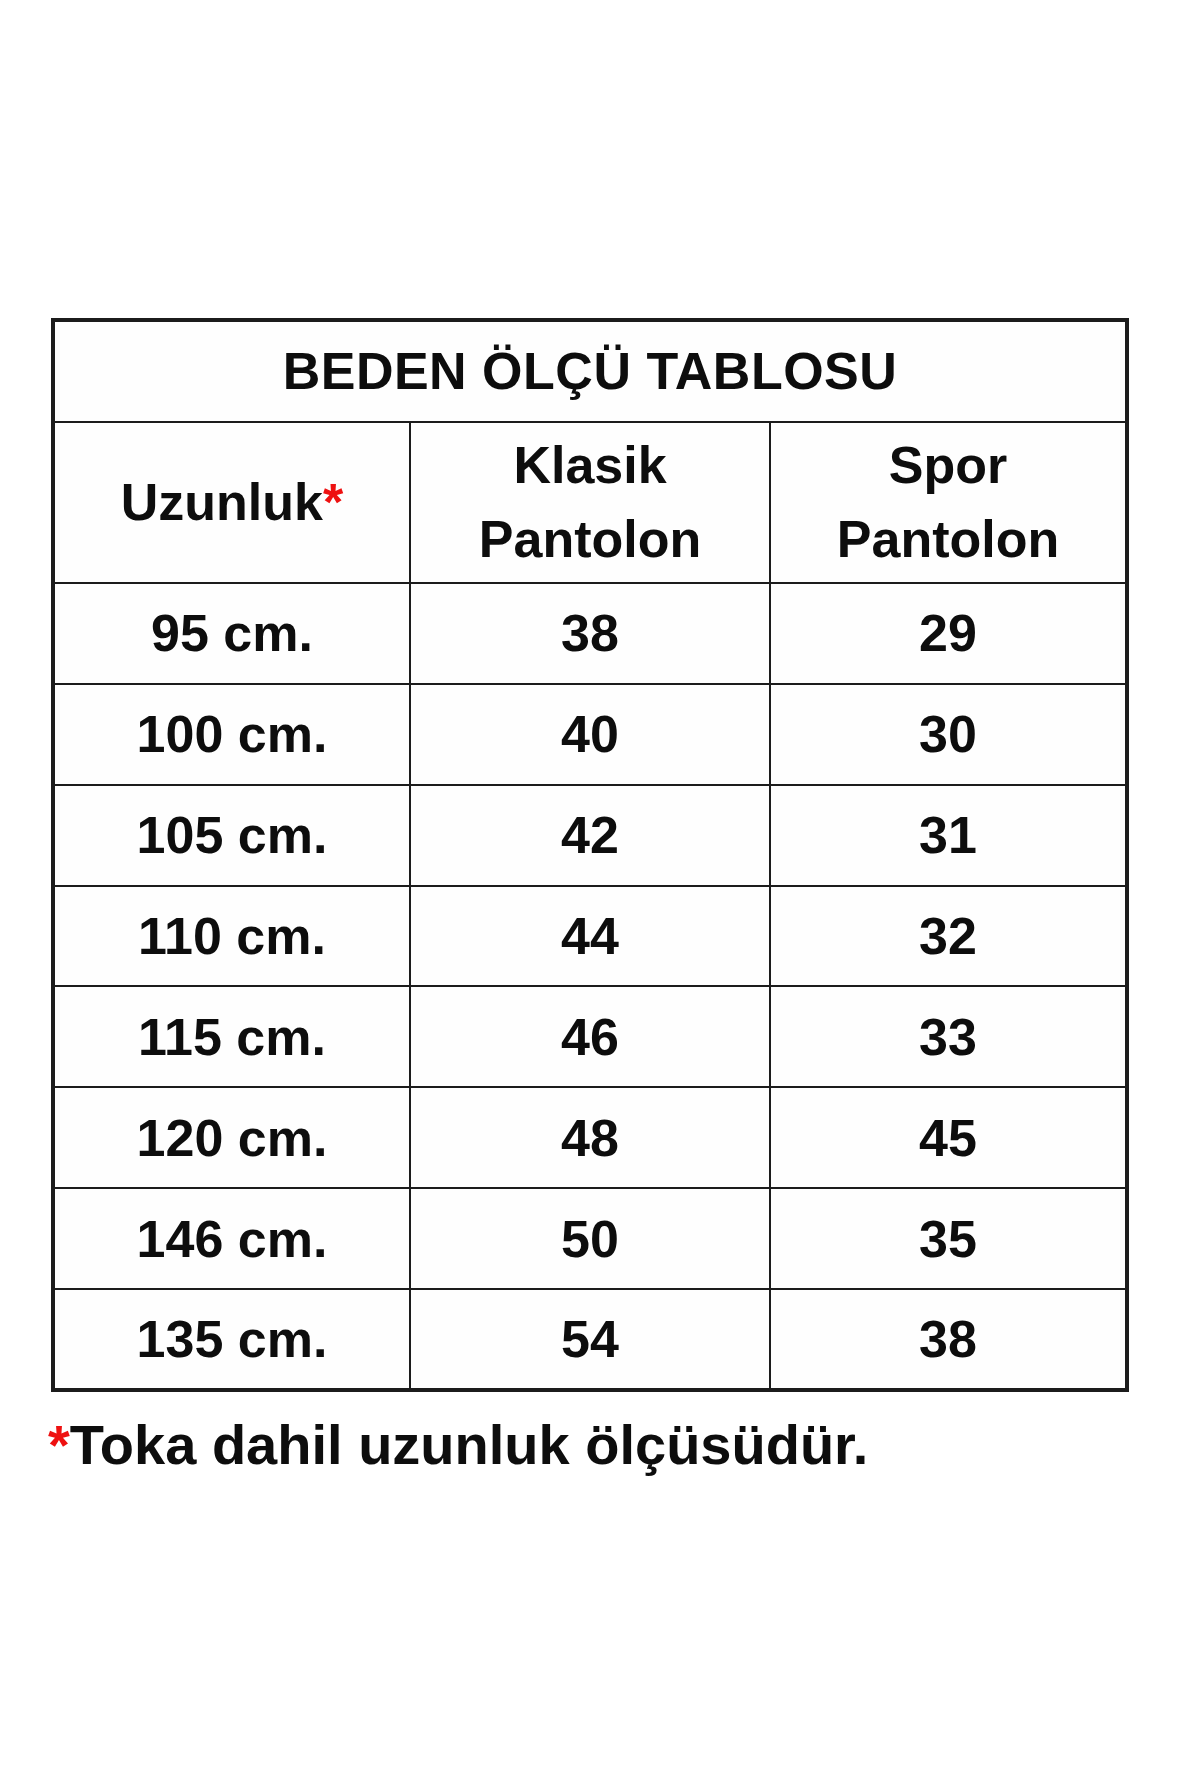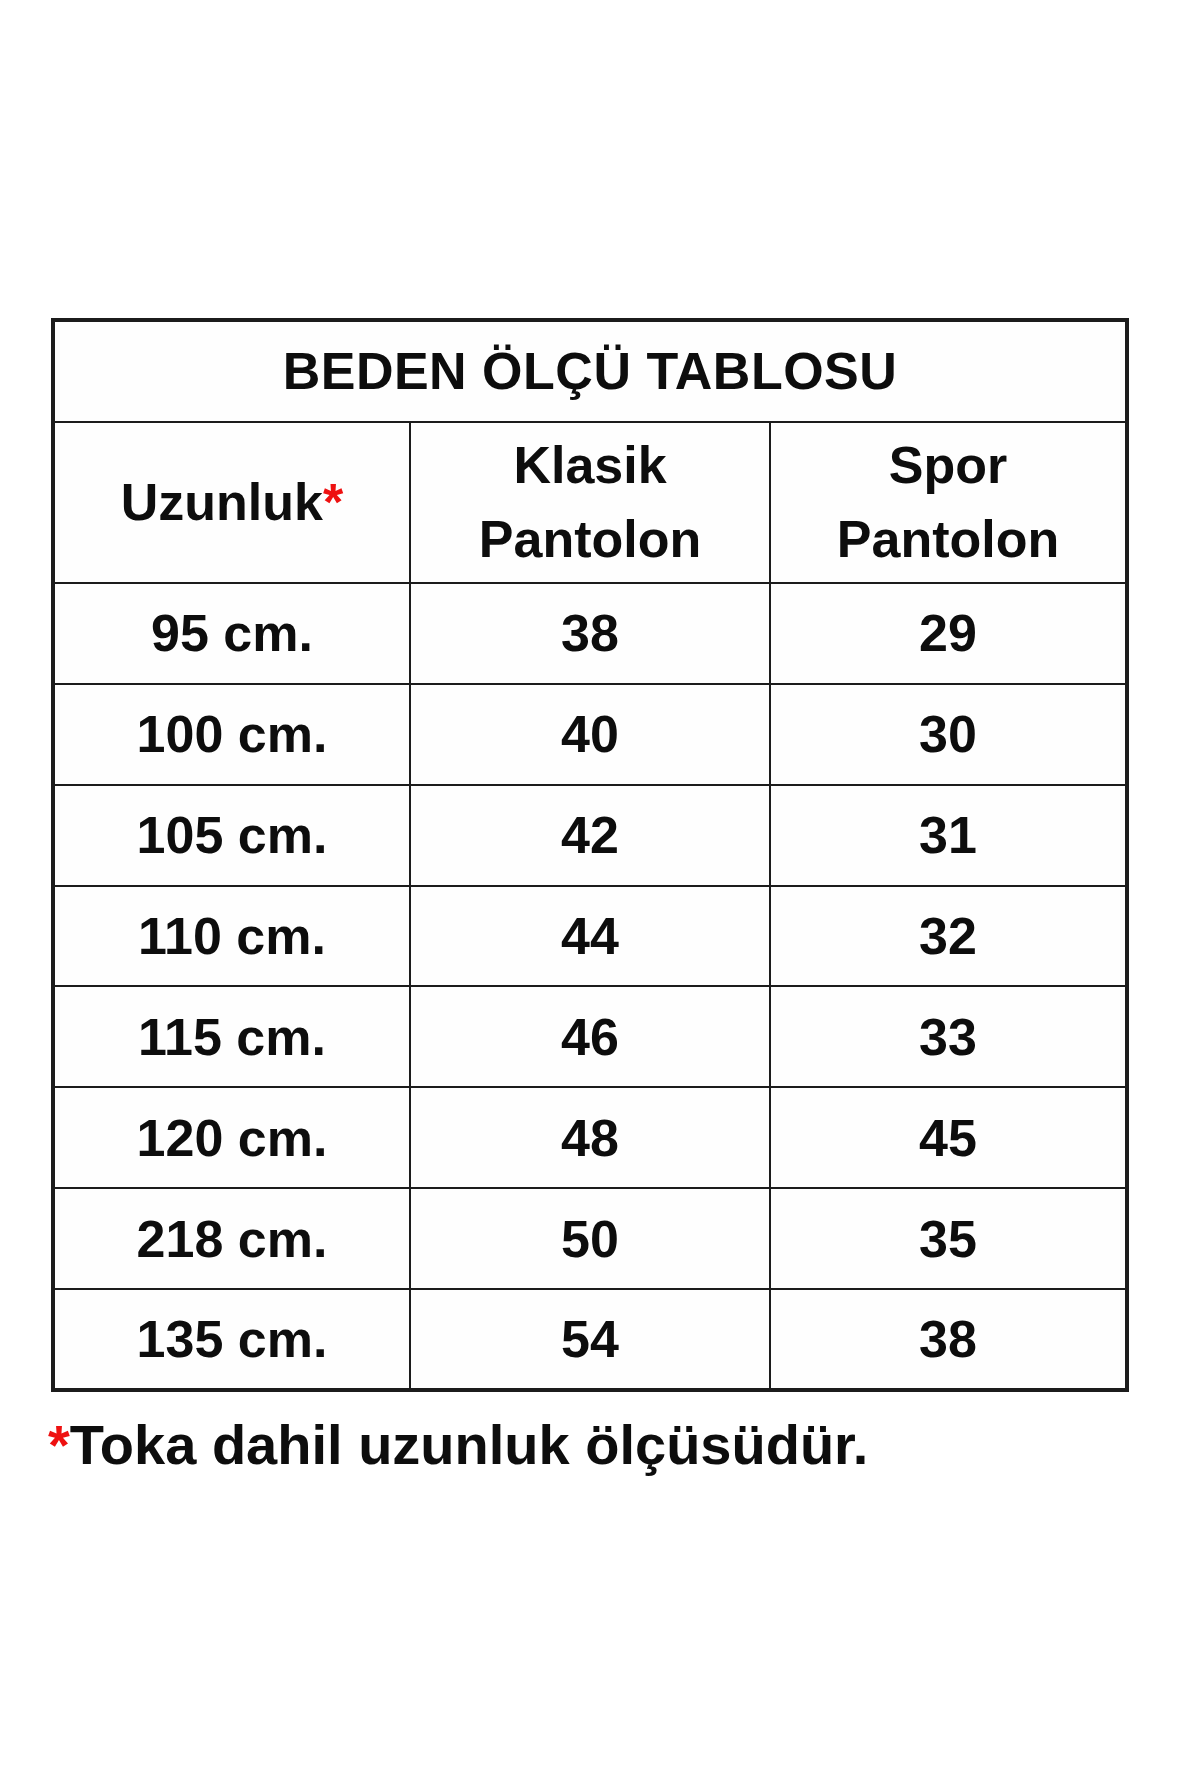--- a/index.html
+++ b/index.html
@@ -107,21 +107,21 @@
         <td>115 cm.</td>
         <td>46</td>
         <td>33</td>
       </tr>
       <tr class="data-row">
         <td>120 cm.</td>
         <td>48</td>
         <td>45</td>
       </tr>
       <tr class="data-row">
-        <td>218 cm.</td>
+        <td>146 cm.</td>
         <td>50</td>
         <td>35</td>
       </tr>
       <tr class="data-row">
         <td>135 cm.</td>
         <td>54</td>
         <td>38</td>
       </tr>
     </tbody>
   </table>

